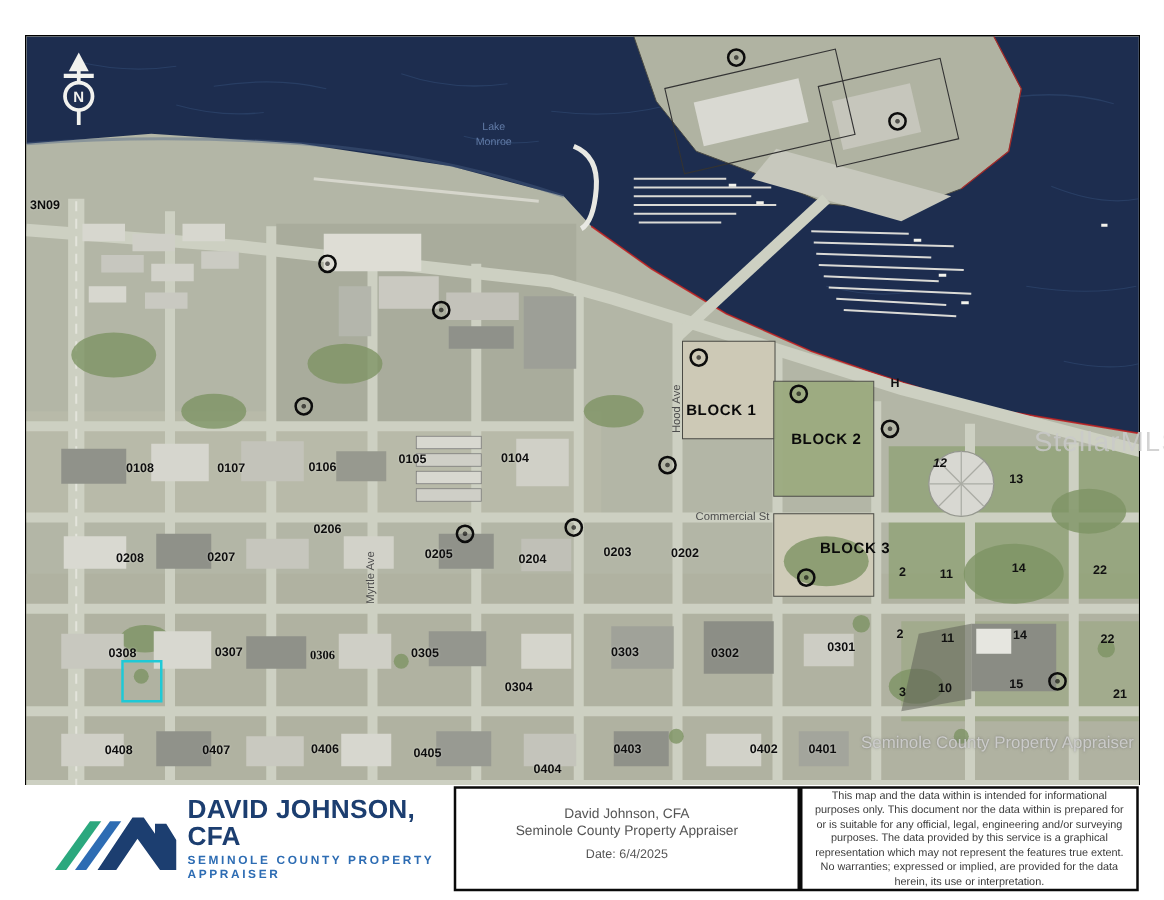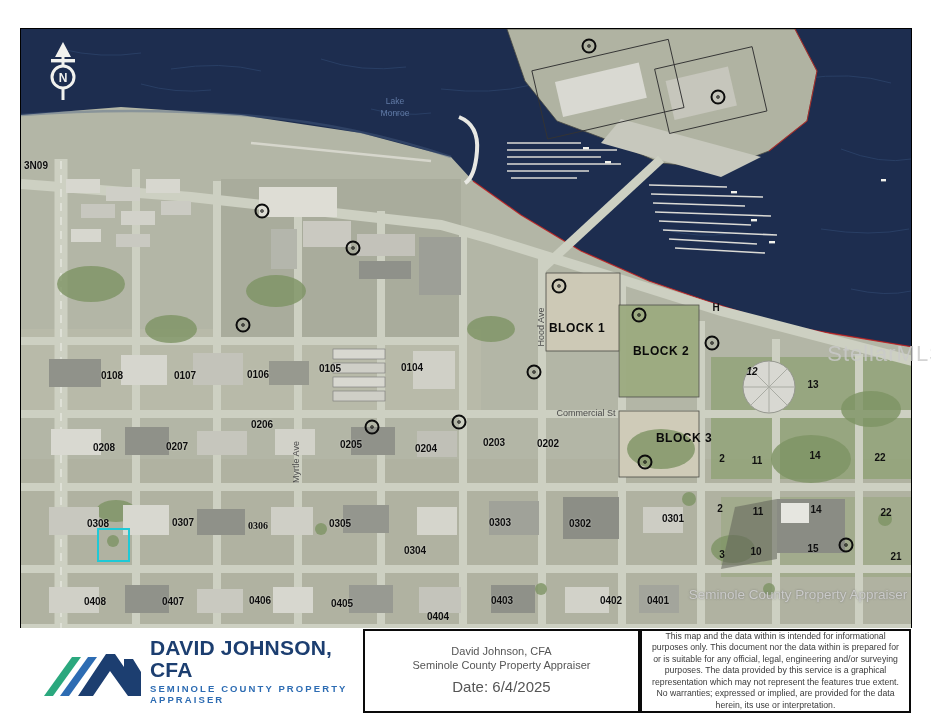--- a/index.html
+++ b/index.html
@@ -38,21 +38,21 @@
   .logo-block { position:absolute; left:40px; top:10px; width:322px; height:66px; display:flex; align-items:center; }
   .logo-mark { width:102px; height:54px; flex:0 0 auto; }
   .logo-text { margin-left:8px; }
   .logo-title { font-size:21px; font-weight:800; color:#1c3e70; letter-spacing:.2px; line-height:1.05; }
   .logo-sub   { font-size:9.5px; font-weight:700; color:#2d6cb3; letter-spacing:2.1px; margin-top:2px; }
 
   .title-box { position:absolute; left:363px; top:1px; width:277px; height:84px;
                border:2.5px solid #0a0a0a; background:#fff; text-align:center; padding-top:7px; }
   .title-main { font-size:17px; color:#3d3d3d; }
   .title-sub  { font-size:11px; color:#555; margin-top:6px; line-height:1.3; }
-  .title-date { font-size:15px; color:#555; margin-top:5px; }
+  .title-date { font-size:10px; color:#555; margin-top:5px; }
 
   .disclaimer-box { position:absolute; left:640px; top:1px; width:271px; height:84px;
                     border:2.5px solid #0a0a0a; border-left-width:2px; background:#fff;
                     padding:5px 8px; display:flex; align-items:center; }
   .disclaimer-text { font-size:8.7px; color:#3a3a3a; text-align:center; line-height:1.32; width:100%; }
 </style>
 </head>
 <body>
 
 <div class="page">

